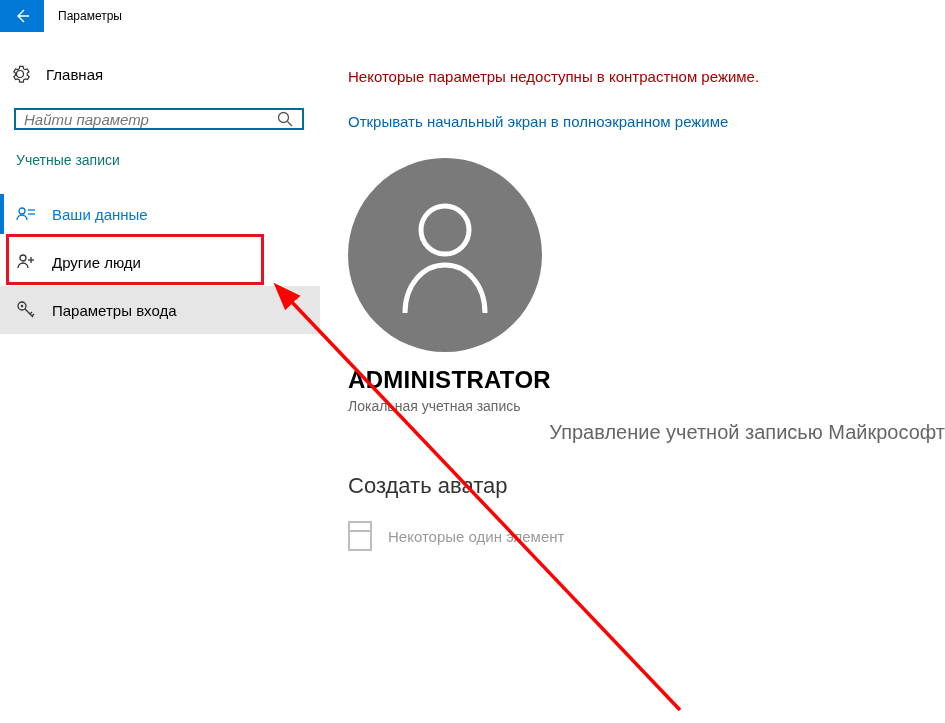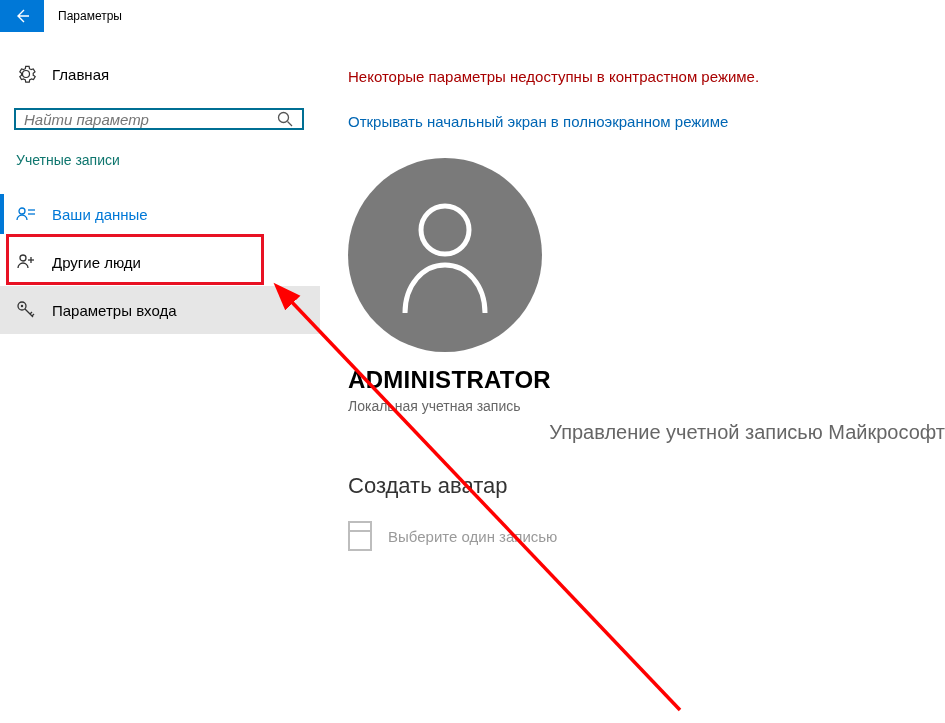--- a/index.html
+++ b/index.html
@@ -40,21 +40,21 @@
       height: calc(100% - 32px);
     }
     .sidebar {
       width: 320px;
       padding-top: 22px;
     }
     .home-row {
       display: flex;
       align-items: center;
       height: 40px;
-      padding-left: 16px;
+      padding-left: 10px;
       margin-bottom: 14px;
       cursor: pointer;
     }
     .home-row .icon {
       width: 20px;
       height: 20px;
       display: flex;
       align-items: center;
       justify-content: center;
     }
@@ -298,21 +298,21 @@
     </div>
 
     <div class="user-name">ADMINISTRATOR</div>
     <div class="user-sub">Локальная учетная запись</div>
     <div class="user-sub2">Управление учетной записью Майкрософт</div>
 
     <div class="create-avatar">Создать аватар</div>
 
     <div class="picker-row">
       <div class="picker-box"></div>
-      <div class="picker-label">Выберите один записью</div>
+      <div class="picker-label">Некоторые один элемент</div>
     </div>
   </div>
 </div>
 
 <div class="highlight-box" style="left:6px; top:234px; width:258px; height:51px;"></div>
 
 <svg class="arrow-svg" style="left:260px; top:280px;" width="430" height="440" viewBox="0 0 430 440">
   <defs>
     <marker id="arrhead" markerWidth="10" markerHeight="10" refX="2" refY="3" orient="auto">
       <path d="M0,0 L0,6 L8,3 z" fill="#ff0000"></path>

